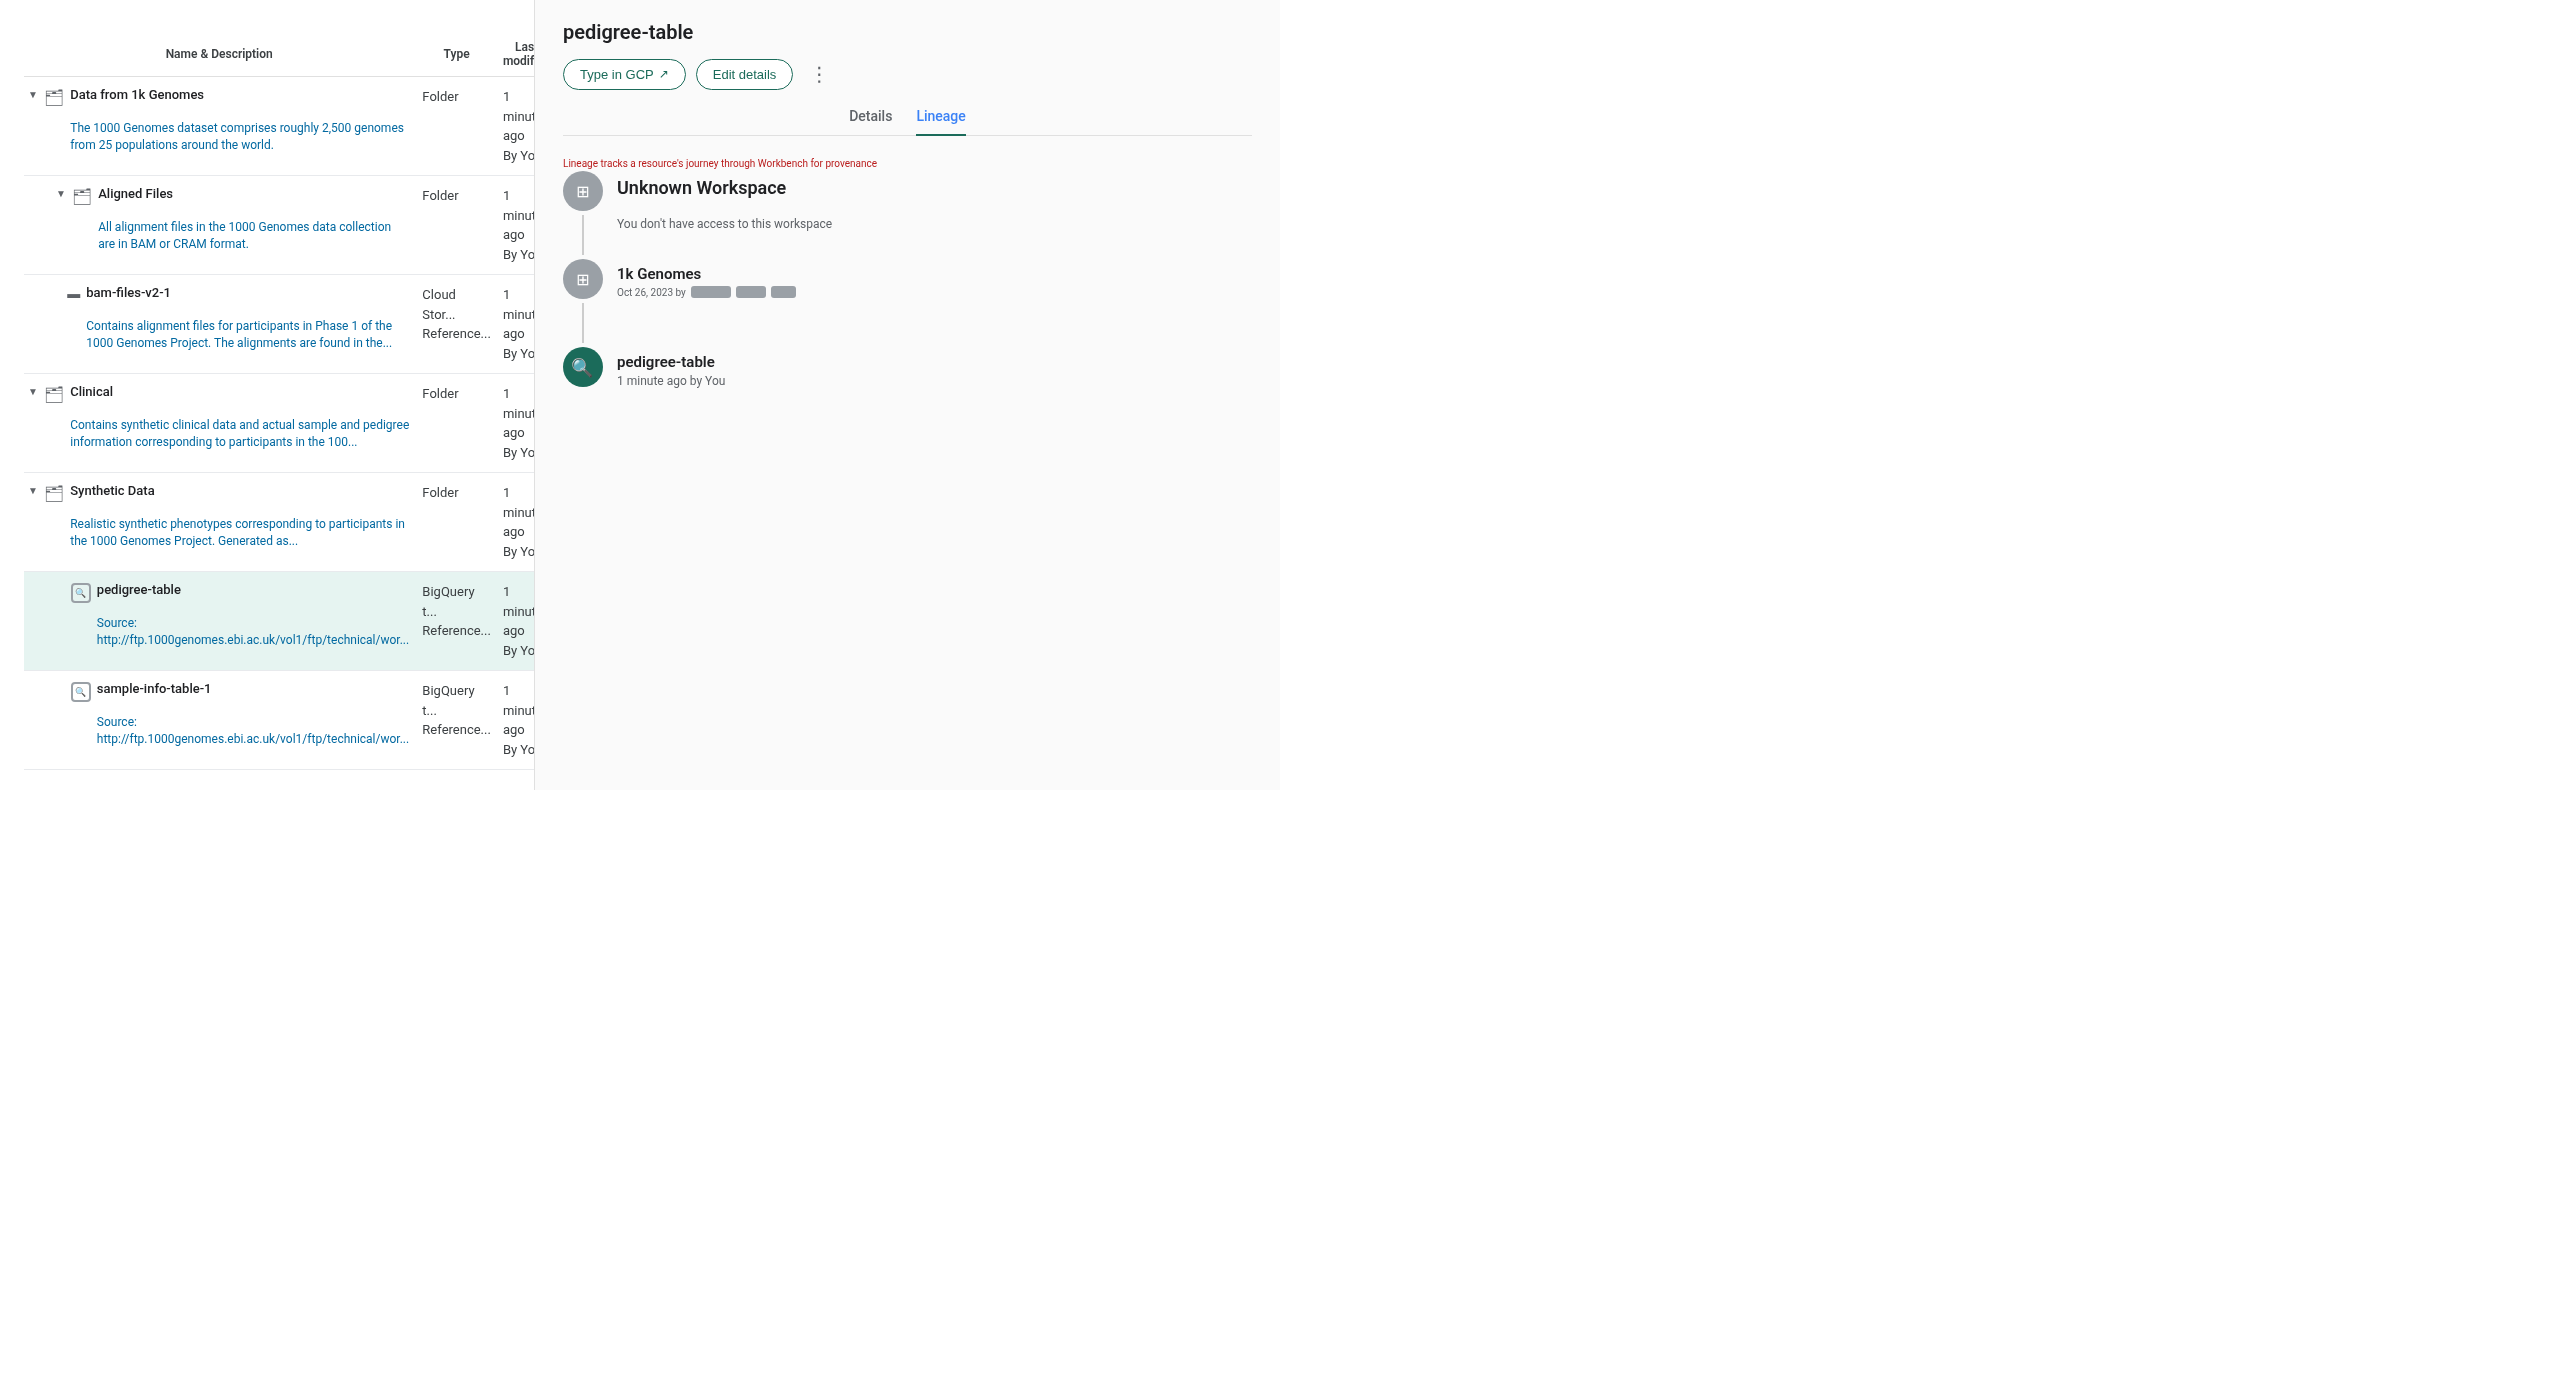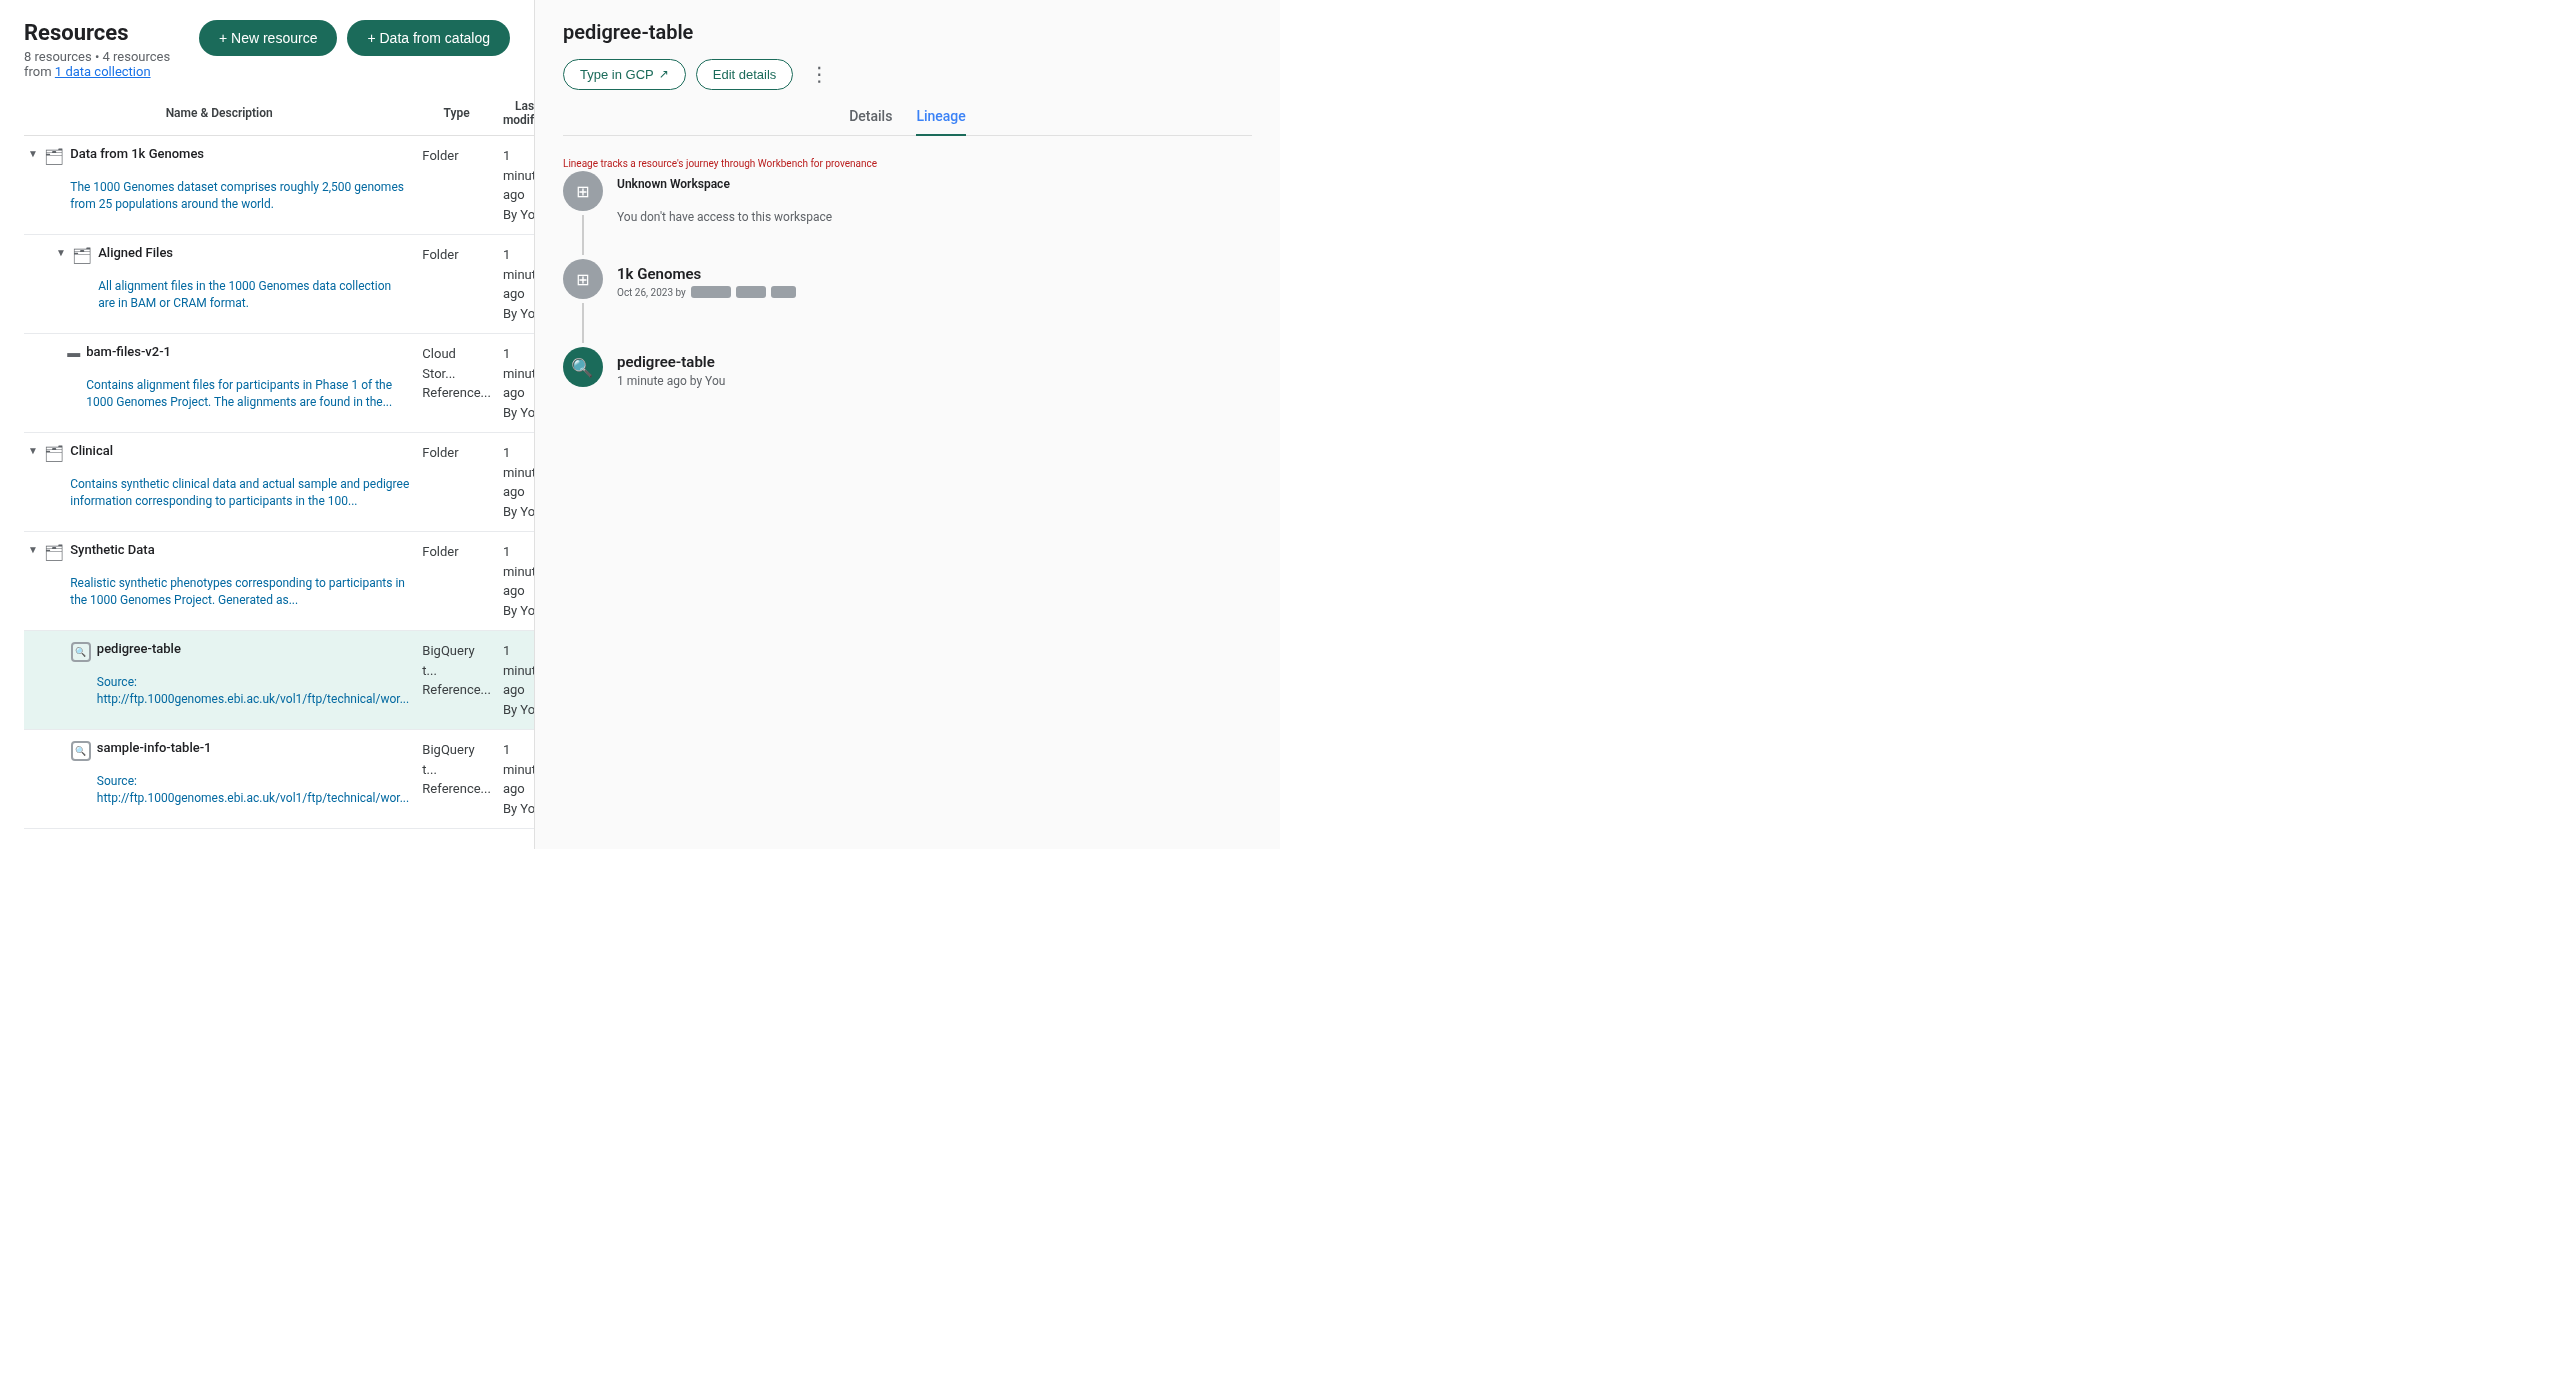--- a/index.html
+++ b/index.html
@@ -228,33 +228,20 @@
     .lineage-items {
       display: flex;
       flex-direction: column;
       gap: 0;
     }
   </style>
 </head>
 <body>
 
 <div class="left-panel">
-  <div class="header-row">
-    <div class="header-title-block">
-      <h1>Resources</h1>
-      <div class="header-subtitle">
-        <span>8 resources • 4 resources from</span>
-        <a href="#">1 data collection</a>
-      </div>
-    </div>
-    <div class="btn-group">
-      <button class="btn-primary">+ New resource</button>
-      <button class="btn-primary">+ Data from catalog</button>
-    </div>
-  </div>
 
   <table class="resource-table">
     <thead>
       <tr>
         <th>Name &amp; Description</th>
         <th class="col-type">Type</th>
         <th class="col-modified">Last<br>modified</th>
 
       </tr>
     </thead>
@@ -382,21 +369,21 @@
 
   <div class="lineage-items" id="lineage-container">
   <div style="display: flex; align-items: flex-start; gap: 14px;">
         <div style="display: flex; flex-direction: column; align-items: center; width: 40px; flex-shrink: 0;">
           <div style="width: 40px; height: 40px; border-radius: 50%; display: flex; align-items: center; justify-content: center; flex-shrink: 0; color: rgb(255, 255, 255); font-size: 16px; background: rgb(154, 160, 166);">
             <span style="font-size:16px;">⊞</span>
           </div>
           <div style="width: 2px; height: 40px; background: rgb(204, 204, 204); margin: 4px 0px;"></div>
         </div>
         <div style="flex: 1 1 0%; padding-top: 6px; padding-bottom: 20px;">
-          <div style="font-size: 12px; font-weight: 600; color: rgb(32, 33, 36);">Unknown Workspace</div>
+          <div style="font-size: 18px; font-weight: 600; color: rgb(32, 33, 36);">Unknown Workspace</div>
           <div style="font-size: 12px; color: rgb(95, 99, 104); margin-top: 19px; display: flex; align-items: center; gap: 5px; flex-wrap: wrap;">You don't have access to this workspace</div>
         </div>
       </div>
       <div style="display: flex; align-items: flex-start; gap: 14px;">
         <div style="display: flex; flex-direction: column; align-items: center; width: 40px; flex-shrink: 0;">
           <div style="width: 40px; height: 40px; border-radius: 50%; display: flex; align-items: center; justify-content: center; flex-shrink: 0; color: rgb(255, 255, 255); font-size: 16px; background: rgb(154, 160, 166);">
             <span style="font-size:16px;">⊞</span>
           </div>
           <div style="width: 2px; height: 40px; background: rgb(204, 204, 204); margin: 4px 0px;"></div>
         </div>

